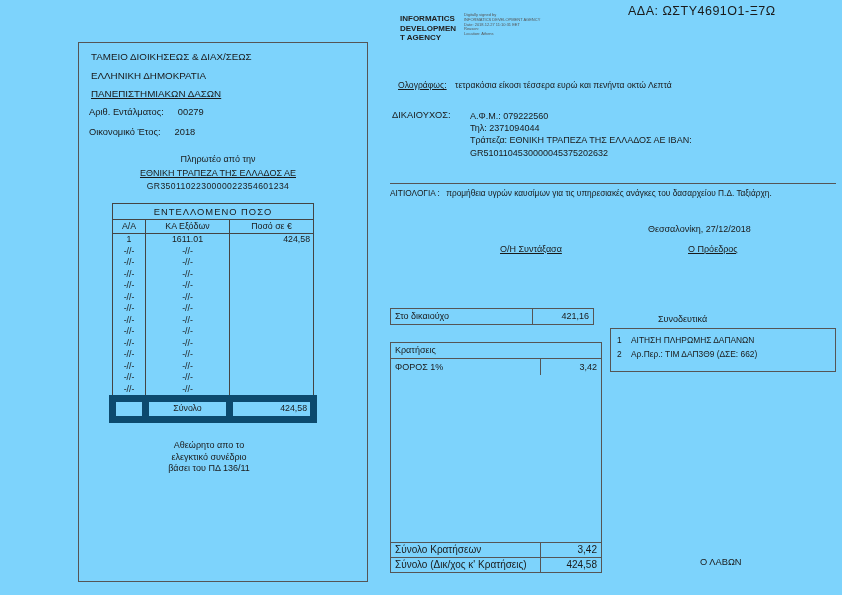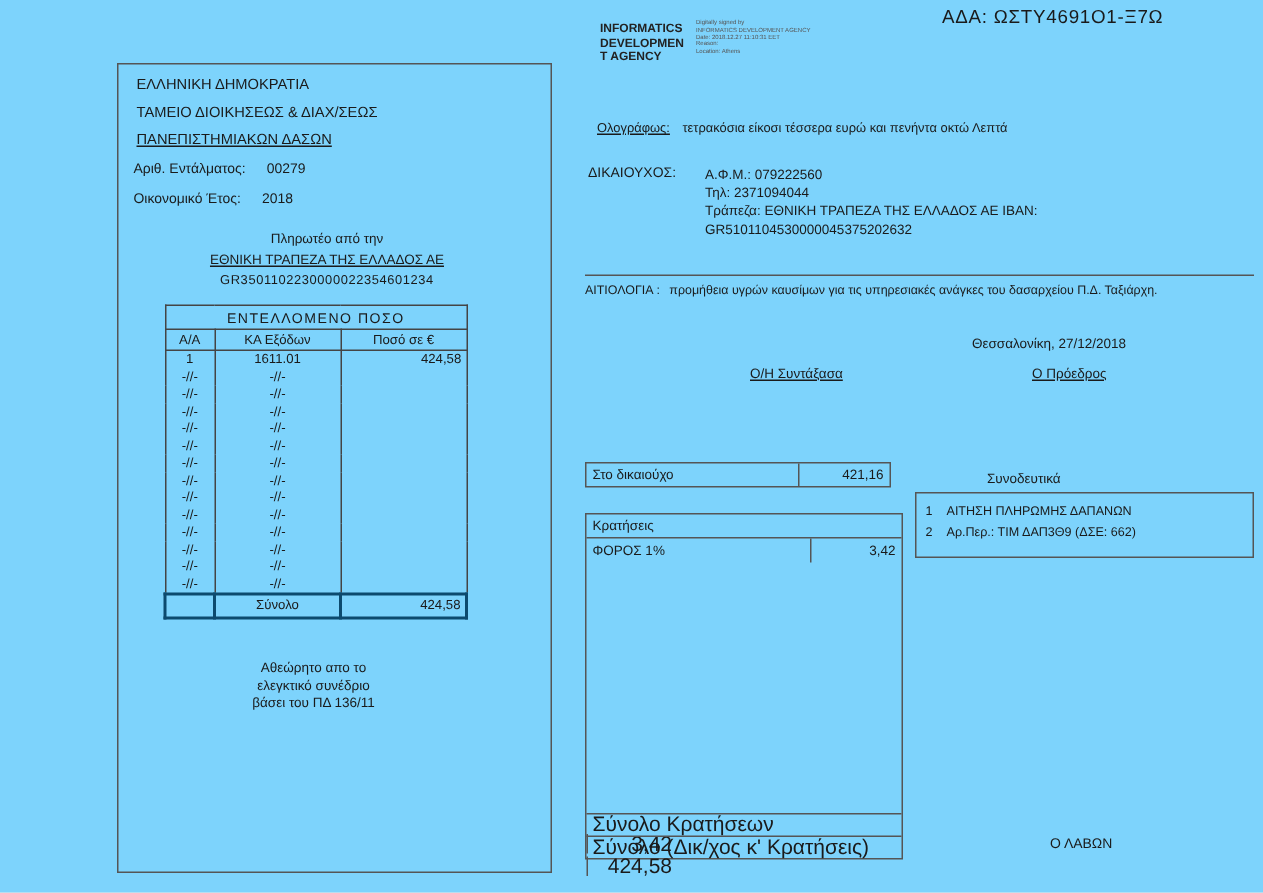--- a/index.html
+++ b/index.html
@@ -21,21 +21,21 @@
   .year-row .val{margin-left:14px;}
   .payable{left:14px;top:110px;width:250px;text-align:center;font-size:9px;line-height:13.5px;}
   .payable .iban{font-size:8.6px;letter-spacing:.4px;}
 
   .amount-table{left:30px;top:160px;width:201px;border-collapse:collapse;table-layout:fixed;border:1px solid #444;}
   .amount-table th,.amount-table td{font-weight:normal;font-size:8.8px;padding:0 3px;height:11.5px;line-height:11.5px;overflow:hidden;}
   .amount-table .t-title th{border:1px solid #444;text-align:center;font-size:9.4px;height:15px;line-height:15px;letter-spacing:1px;}
   .amount-table .t-head th{border:1px solid #444;text-align:center;height:13px;line-height:13px;}
   .amount-table tbody td{border-left:1px solid #444;border-right:1px solid #444;text-align:center;}
   .amount-table tbody td.c2{text-align:right;}
-  .amount-table .t-total td{border:2px solid #0c4a6e;height:13.5px;line-height:13.5px;text-align:center;margin-left:36px;}
+  .amount-table .t-total td{border:7px solid #0c4a6e;height:13.5px;line-height:13.5px;text-align:center;margin-left:36px;}
   .amount-table .t-total td.c2{text-align:right;}
 
   .note{left:30px;top:397px;width:200px;text-align:center;font-size:9px;line-height:11.5px;}
 
   .title-row{left:390px;top:52px;width:446px;height:21px;border-bottom:1px solid #555;
              display:flex;justify-content:space-between;align-items:flex-start;}
   .title-label{font-size:10px;}
   .title-amount{font-size:10px;margin-right:68px;}
 
   .words-row{left:398px;top:80px;font-size:8.6px;}
@@ -55,21 +55,21 @@
                display:flex;align-items:stretch;font-size:9px;box-sizing:border-box;}
   .pb-label{flex:1;padding-left:4px;line-height:15px;}
   .pb-value{width:52px;border-left:1px solid #555;text-align:right;padding:0 4px;line-height:15px;}
 
   .paybox-main{left:390px;top:342px;width:212px;height:231px;border:1px solid #555;
                display:flex;flex-direction:column;font-size:9px;box-sizing:border-box;}
   .pb-header{height:15px;line-height:15px;border-bottom:1px solid #555;padding-left:4px;}
   .pb-row{display:flex;align-items:stretch;height:16px;}
   .pb-row .pb-label,.pb-row .pb-value{line-height:16px;}
   .pb-spacer{flex:1;}
-  .pb-trow{display:flex;align-items:stretch;height:14px;border-top:1px solid #555;font-size:14px;flex-direction:column;}
+  .pb-trow{display:flex;align-items:stretch;height:14px;border-top:1px solid #555;font-size:10px;}
   .pb-trow .pb-label,.pb-trow .pb-value{line-height:13px;}
 
   .att-title{left:658px;top:314px;font-size:9px;}
   .att-box{left:610px;top:328px;width:226px;height:44px;border:1px solid #555;
            padding:5px 6px;box-sizing:border-box;font-size:8.4px;}
   .att-item{display:flex;line-height:13.5px;}
   .att-no{width:14px;}
 
   .receiver{left:700px;top:557px;font-size:9.3px;}
 </style>
@@ -88,22 +88,22 @@
   <div class="abs stamp-sig">
     <div>Digitally signed by</div>
     <div>INFORMATICS DEVELOPMENT AGENCY</div>
     <div>Date: 2018.12.27 11:10:31 EET</div>
     <div>Reason:</div>
     <div>Location: Athens</div>
   </div>
 
   <div class="abs left-box">
     <div class="abs org-block">
+      <div>ΤΑΜΕΙΟ ΔΙΟΙΚΗΣΕΩΣ &amp; ΔΙΑΧ/ΣΕΩΣ</div>
       <div>ΕΛΛΗΝΙΚΗ ΔΗΜΟΚΡΑΤΙΑ</div>
-      <div>ΤΑΜΕΙΟ ΔΙΟΙΚΗΣΕΩΣ &amp; ΔΙΑΧ/ΣΕΩΣ</div>
       <div class="u">ΠΑΝΕΠΙΣΤΗΜΙΑΚΩΝ ΔΑΣΩΝ</div>
     </div>
 
     <div class="abs warrant-row">
       <span>Αριθ. Εντάλματος:</span><span class="val">00279</span>
     </div>
     <div class="abs year-row">
       <span>Οικονομικό Έτος:</span><span class="val">2018</span>
     </div>
 

